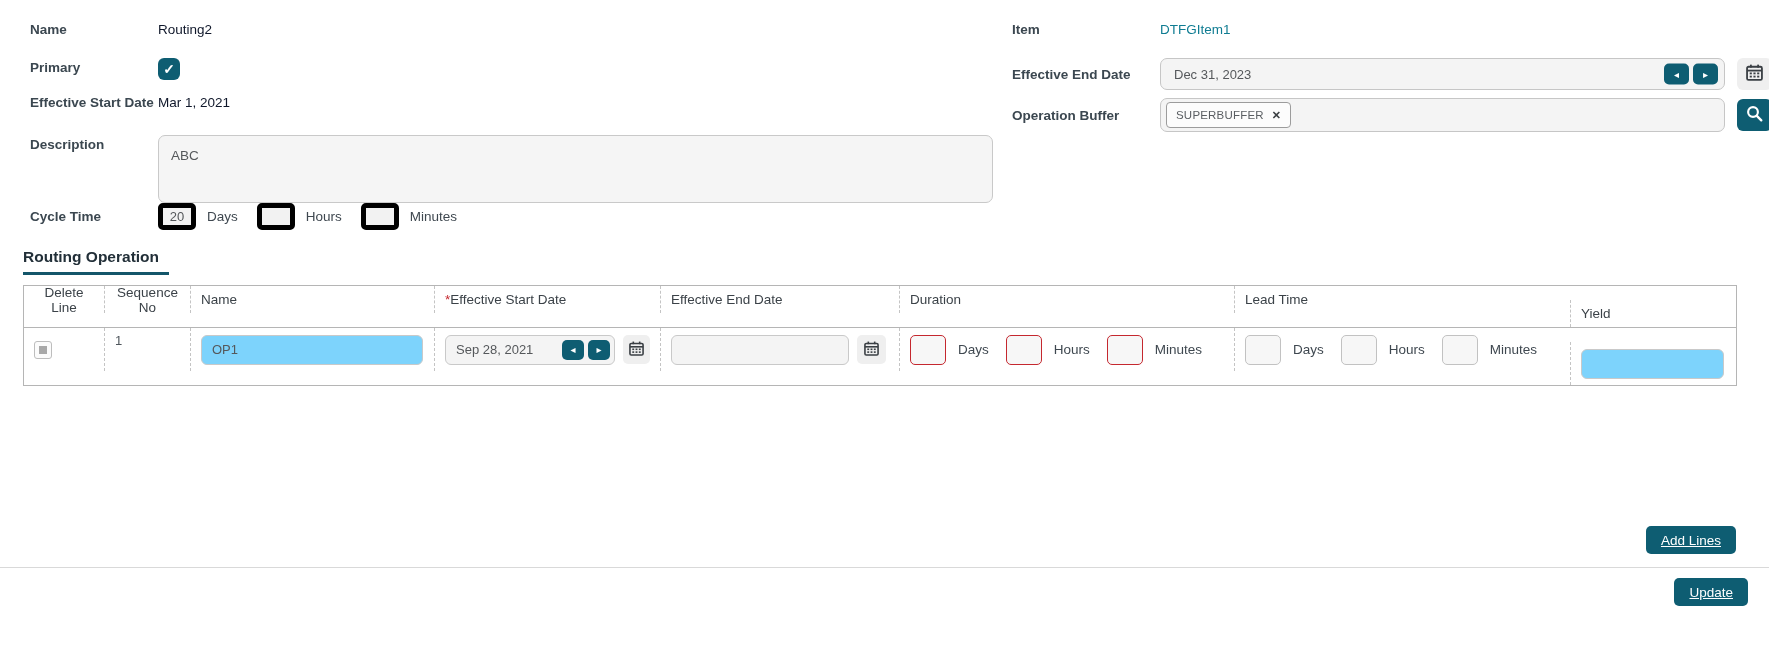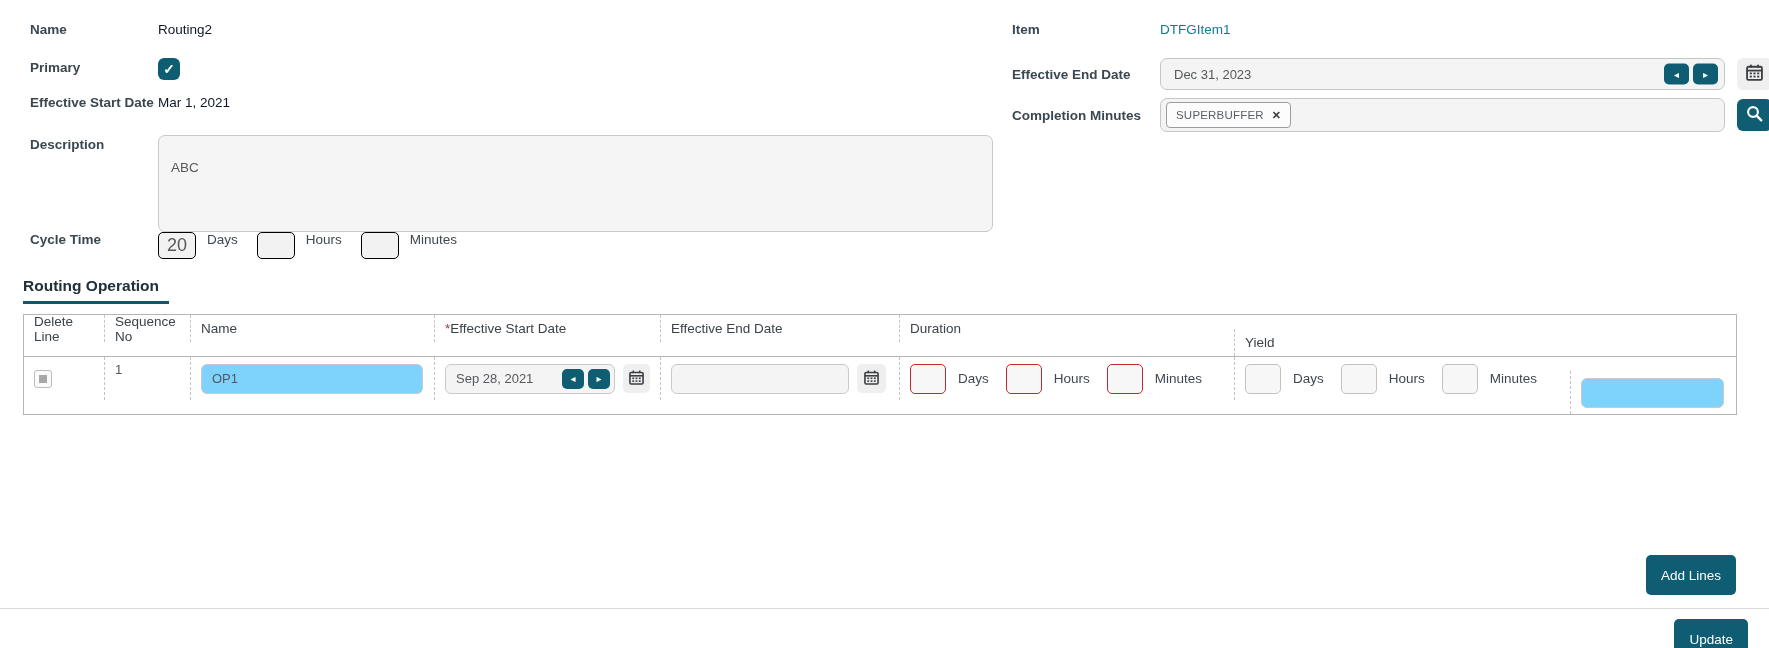--- a/index.html
+++ b/index.html
@@ -25,28 +25,28 @@
   .r4 { }
   .rr2 { height:18px; margin-bottom:20px; }
   .rr3 { margin-bottom:8px; align-items:center; }
   .rr4 { align-items:center; }
   .rr3 .flabel, .rr4 .flabel { padding-top:0; }
 
   .checkbox-on { width:22px; height:22px; background:#0e5d72; border-radius:6px;
                  display:flex; align-items:center; justify-content:center; cursor:pointer; }
   .checkbox-on span { color:#fff; font-size:14px; font-weight:700; line-height:1; }
 
-  textarea.desc { width:835px; height:97px; background:#f5f5f5; border:1px solid #c9c9c9;
+  textarea.desc { width:835px; height:68px; background:#f5f5f5; border:1px solid #c9c9c9;
                   border-radius:7px; resize:none; font-family:"Liberation Sans",sans-serif;
-                  font-size:13.5px; color:#55585b; padding:24px 12px; outline:none; }
-
-  .cycle { }
+                  font-size:13.5px; color:#55585b; padding:12px 12px; outline:none; }
+
+  .cycle { align-items:center; }
   .cycle .flabel { padding-top:0; }
-  input.tiny { width:38px; height:27px; background:#f2f2f2; border:1px solid #000000;
-               border-radius:5px; text-align:center; font-size:18px; color:#55585b; outline:none; }
+  input.tiny { width:38px; height:27px; background:#f2f2f2; border:5px solid #000000;
+               border-radius:5px; text-align:center; font-size:13px; color:#55585b; outline:none; }
   .unit { font-size:13.5px; color:#3f4850; margin:0 19px 0 11px; }
 
   
   .date-box { position:relative; width:565px; height:32px; background:#f4f4f4;
               border:1px solid #c6c6c6; border-radius:7px; display:flex; align-items:center;
               padding:0 62px 0 13px; }
   .date-box input { flex:1; border:none; background:transparent; font-size:13px; color:#55585b; outline:none; }
   .spins { position:absolute; right:6px; top:50%; transform:translateY(-50%); display:flex; gap:4px; }
   .spin  { width:25px; height:21px; background:#0e5d72; border:none; border-radius:5px; color:#fff;
            font-size:10px; line-height:1; display:flex; align-items:center; justify-content:center; cursor:pointer; }
@@ -65,21 +65,21 @@
   .section-title { margin:18px 0 0 23px; display:inline-block; }
   .section-title h2 { font-size:15.5px; font-weight:700; color:#222f38; }
   .title-underline { width:146px; height:3px; background:#14566a; margin-top:6px; }
 
   
   .rtable { width:1714px; margin:10px 0 0 23px; border:1px solid #b5b5b5; }
   .trow { display:flex; }
   .thead { border-bottom:1px solid #b5b5b5; }
   .cell { border-left:1px dashed #c4c4c4; padding:0 10px; display:flex; align-items:center; }
   .cell:first-child { border-left:none; }
-  .thead .cell { height:27px; font-size:13.5px; color:#3b4248; }
+  .thead .cell { height:27px; font-size:13.5px; color:#3b4248;text-align:center; }
   .tbody .cell { height:43px; }
   .c1 { width:80px; }  .c2 { width:86px; }  .c3 { width:244px; } .c4 { width:226px; }
   .c5 { width:239px; } .c6 { width:335px; } .c7 { width:336px; } .c8 { flex:1;margin-top:14px; }
   .req { color:#c5282f; }
   .tbody .c2 { align-items:flex-start; padding-top:5px; font-size:13px; color:#4f565c; }
 
   .row-check { width:18px; height:18px; background:#fbfbfb; border:1px solid #bdbdbd; border-radius:3px;
                display:flex; align-items:center; justify-content:center; cursor:pointer; }
   .row-check::after { content:""; width:8px; height:8px; background:#a8a8a8; display:block; }
 
@@ -100,22 +100,22 @@
   .dur-input { width:36px; height:30px; background:#f7f7f7; border-radius:5px; font-size:13px;
                color:#55585b; text-align:center; outline:none; }
   .red-b  { border:1.5px solid #c5282f; }
   .gray-b { border:1px solid #c2c2c2; }
   .tunit { font-size:13.5px; color:#3f4850; margin:0 17px 0 12px; }
   .tunit.last { margin-right:0; }
 
   
   .addlines-row { display:flex; justify-content:flex-end; margin-top:140px; padding-right:33px; }
   .btn-teal { background:#0e5d72; color:#ffffff; border:none; border-radius:5px;
-              font-family:"Liberation Sans",sans-serif; font-size:13.5px; height:40px;
-              padding:0 15px; cursor:pointer; }
+              font-family:"Liberation Sans",sans-serif; font-size:13.5px; height:28px;
+              padding:0 15px; cursor:pointer;text-decoration:underline; }
   .divider { border:none; border-top:1px solid #d9d9d9; margin-top:13px; }
   .update-row { display:flex; justify-content:flex-end; margin-top:10px; padding-right:21px; }
 </style>
 </head>
 <body>
 
 <div class="page">
 
   <div class="form-area">
 
@@ -178,21 +178,21 @@
                 <rect x="7" y="8" width="2" height="1.7" fill="#3a3f44"></rect>
                 <rect x="10.5" y="8" width="2" height="1.7" fill="#3a3f44"></rect>
                 <rect x="3.5" y="11" width="2" height="1.7" fill="#3a3f44"></rect>
                 <rect x="7" y="11" width="2" height="1.7" fill="#3a3f44"></rect>
                 <rect x="10.5" y="11" width="2" height="1.7" fill="#3a3f44"></rect>
               </svg>
           </span>
         </button>
       </div>
       <div class="frow rr4">
-        <div class="flabel">Completion Minutes</div>
+        <div class="flabel">Operation Buffer</div>
         <div class="lookup-box">
           <span class="chip">
             <span class="chip-label">SUPERBUFFER</span>
             <span class="chip-x">✕</span>
           </span>
         </div>
         <button class="icon-btn teal">
           <span>
             <svg width="17" height="17" viewBox="0 0 16 16">
                 <circle cx="6.6" cy="6.6" r="4.6" fill="none" stroke="#ffffff" stroke-width="2"></circle>
@@ -215,20 +215,21 @@
     <div class="trow thead">
       <div class="cell c1">Delete Line</div>
       <div class="cell c2">Sequence No</div>
       <div class="cell c3">Name</div>
       <div class="cell c4">
           <span class="req">*</span>
           <span>Effective Start Date</span>
         </div>
       <div class="cell c5">Effective End Date</div>
       <div class="cell c6">Duration</div>
+      <div class="cell c7">Lead Time</div>
       <div class="cell c8">Yield</div>
     </div>
     <div class="trow tbody">
       <div class="cell c1">
         <div class="row-check"></div>
       </div>
       <div class="cell c2">1</div>
       <div class="cell c3">
         <input class="cell-input" value="OP1" style="">
       </div>

